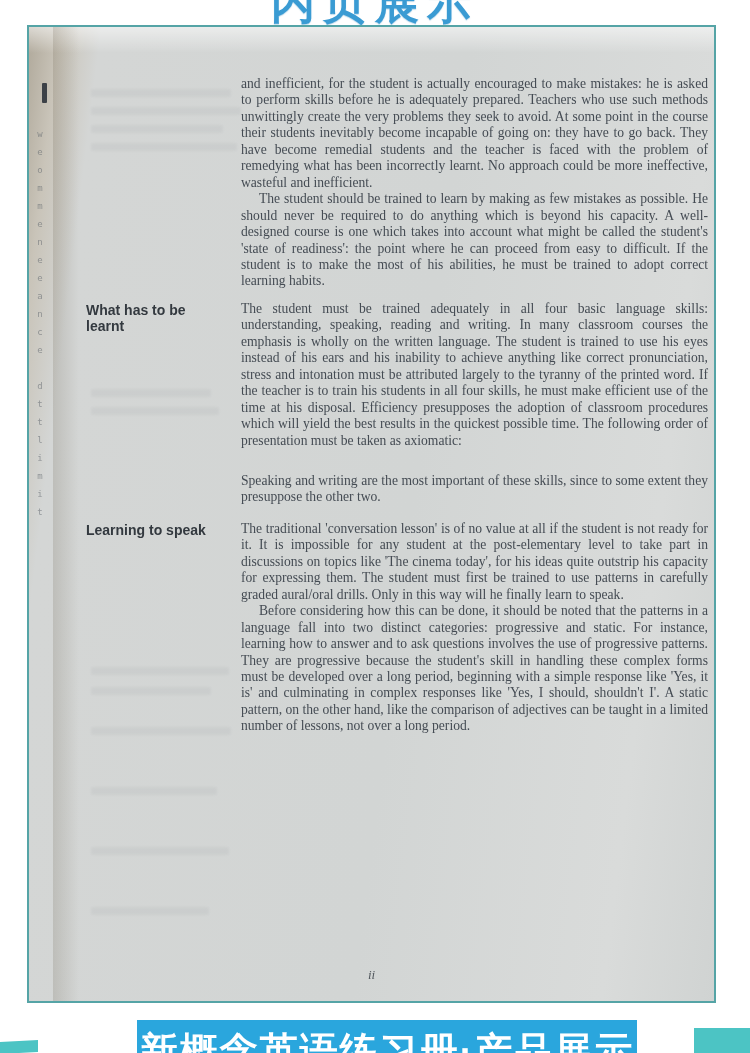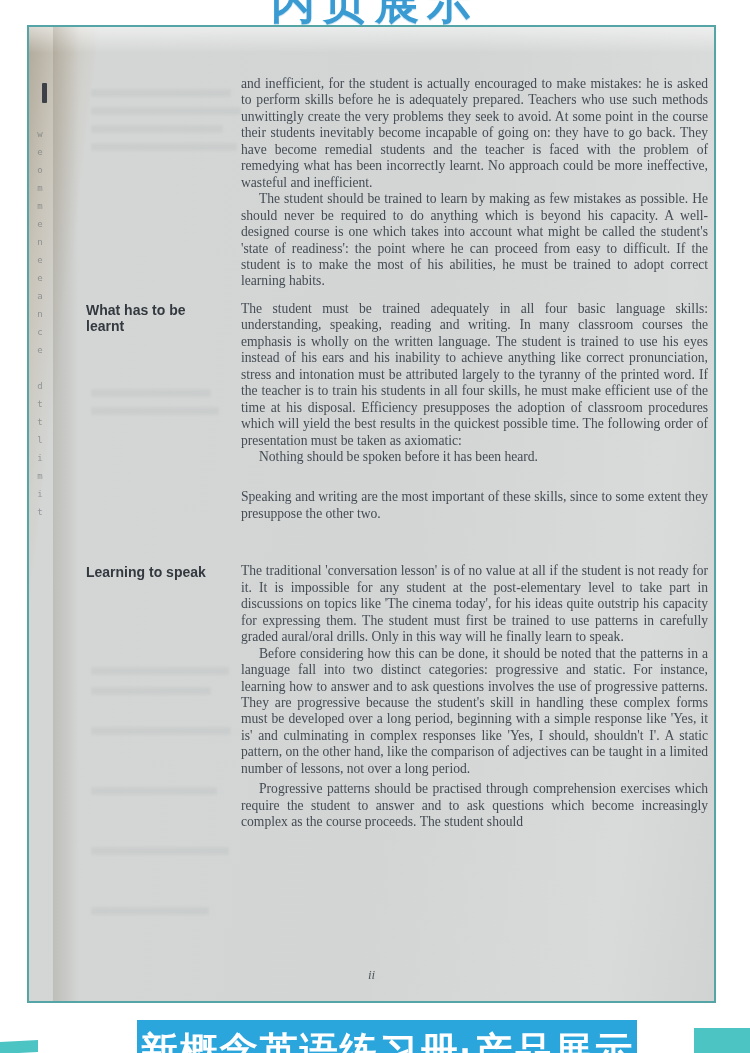--- a/index.html
+++ b/index.html
@@ -56,21 +56,21 @@
   
   .text-col{
     position:absolute;left:212px;top:49px;width:467px;
     font-size:13.6px;line-height:16.45px;color:#444b53;
     text-align:justify;filter:blur(.3px);
   }
   .para{margin:0;}
   .indent{text-indent:18px;}
   .section{position:relative;}
   .sec1{margin-top:11px;}
-  .sec2{margin-top:41px;}
+  .sec2{margin-top:15px;}
   .side-heading{
     position:absolute;left:-155px;top:1px;width:120px;
     font-family:"Liberation Sans", sans-serif;font-weight:bold;
     font-size:14px;line-height:16px;color:#33393f;text-align:left;
   }
   .axioms{margin:0;padding:0;list-style:none;}
   .axioms li{padding-left:18px;}
   .closing{margin-top:24px;}
   .gap4{margin-top:4px;}
   .page-num{
@@ -118,30 +118,28 @@
   <div class="smudge sm12"></div>
 
   <div class="text-col">
     <p class="para">and inefficient, for the student is actually encouraged to make mistakes: he is asked to perform skills before he is adequately prepared. Teachers who use such methods unwittingly create the very problems they seek to avoid. At some point in the course their students inevitably become incapable of going on: they have to go back. They have become remedial students and the teacher is faced with the problem of remedying what has been incorrectly learnt. No approach could be more ineffective, wasteful and inefficient.</p>
     <p class="para indent">The student should be trained to learn by making as few mistakes as possible. He should never be required to do anything which is beyond his capacity. A well-designed course is one which takes into account what might be called the student's 'state of readiness': the point where he can proceed from easy to difficult. If the student is to make the most of his abilities, he must be trained to adopt correct learning habits.</p>
 
     <div class="section sec1">
       <div class="side-heading">What has to be learnt</div>
       <p class="para">The student must be trained adequately in all four basic language skills: understanding, speaking, reading and writing. In many classroom courses the emphasis is wholly on the written language. The student is trained to use his eyes instead of his ears and his inability to achieve anything like correct pronunciation, stress and intonation must be attributed largely to the tyranny of the printed word. If the teacher is to train his students in all four skills, he must make efficient use of the time at his disposal. Efficiency presupposes the adoption of classroom procedures which will yield the best results in the quickest possible time. The following order of presentation must be taken as axiomatic:</p>
       <ul class="axioms">
-        <li>Nothing should be spoken before it has been heard.</li>
       </ul>
       <p class="para closing">Speaking and writing are the most important of these skills, since to some extent they presuppose the other two.</p>
     </div>
 
     <div class="section sec2">
       <div class="side-heading">Learning to speak</div>
       <p class="para">The traditional 'conversation lesson' is of no value at all if the student is not ready for it. It is impossible for any student at the post-elementary level to take part in discussions on topics like 'The cinema today', for his ideas quite outstrip his capacity for expressing them. The student must first be trained to use patterns in carefully graded aural/oral drills. Only in this way will he finally learn to speak.</p>
       <p class="para indent">Before considering how this can be done, it should be noted that the patterns in a language fall into two distinct categories: progressive and static. For instance, learning how to answer and to ask questions involves the use of progressive patterns. They are progressive because the student's skill in handling these complex forms must be developed over a long period, beginning with a simple response like 'Yes, it is' and culminating in complex responses like 'Yes, I should, shouldn't I'. A static pattern, on the other hand, like the comparison of adjectives can be taught in a limited number of lessons, not over a long period.</p>
-      <p class="para indent gap4">Progressive patterns should be practised through comprehension exercises which require the student to answer and to ask questions which become increasingly complex as the course proceeds. The student should</p>
     </div>
   </div>
 
   <div class="page-num">ii</div>
 </div>
 
 <div class="accent-left"></div>
 <div class="accent-right"></div>
 <div class="banner">新概念英语练习册·产品展示</div>
 

